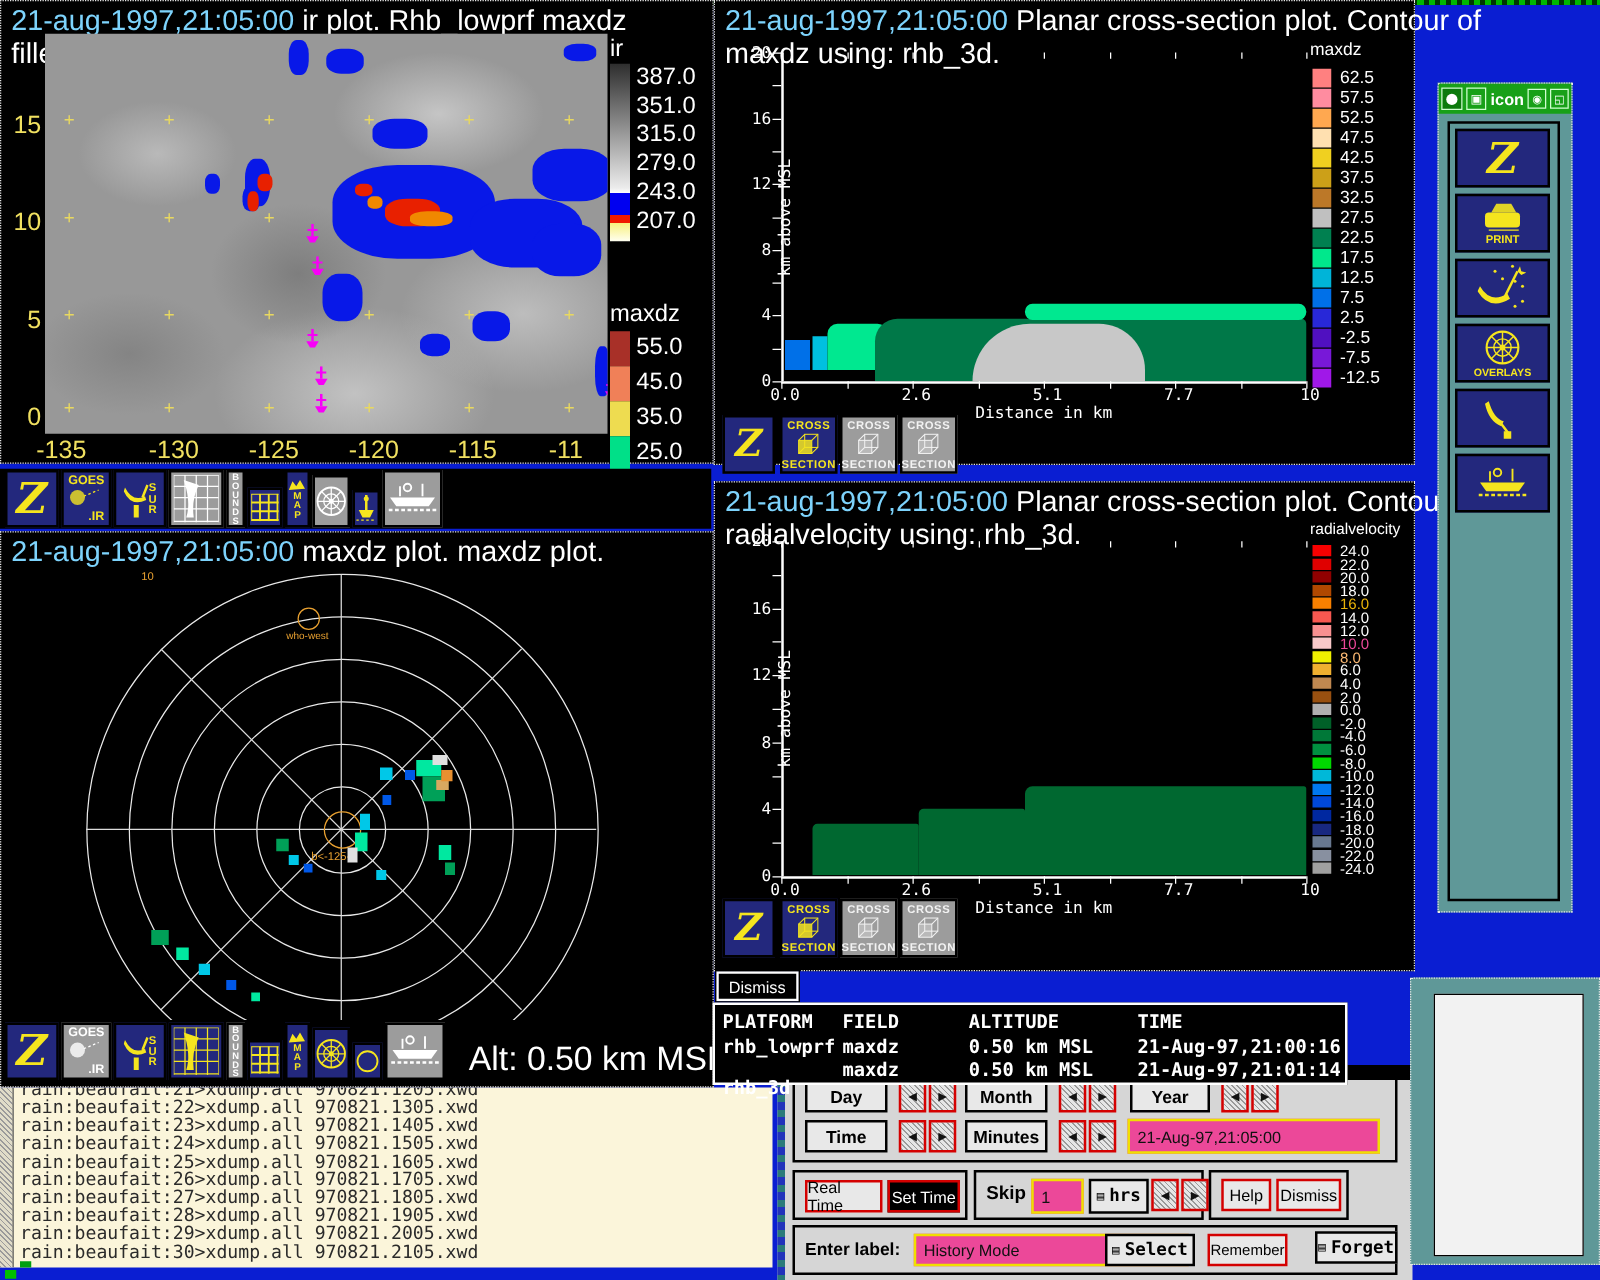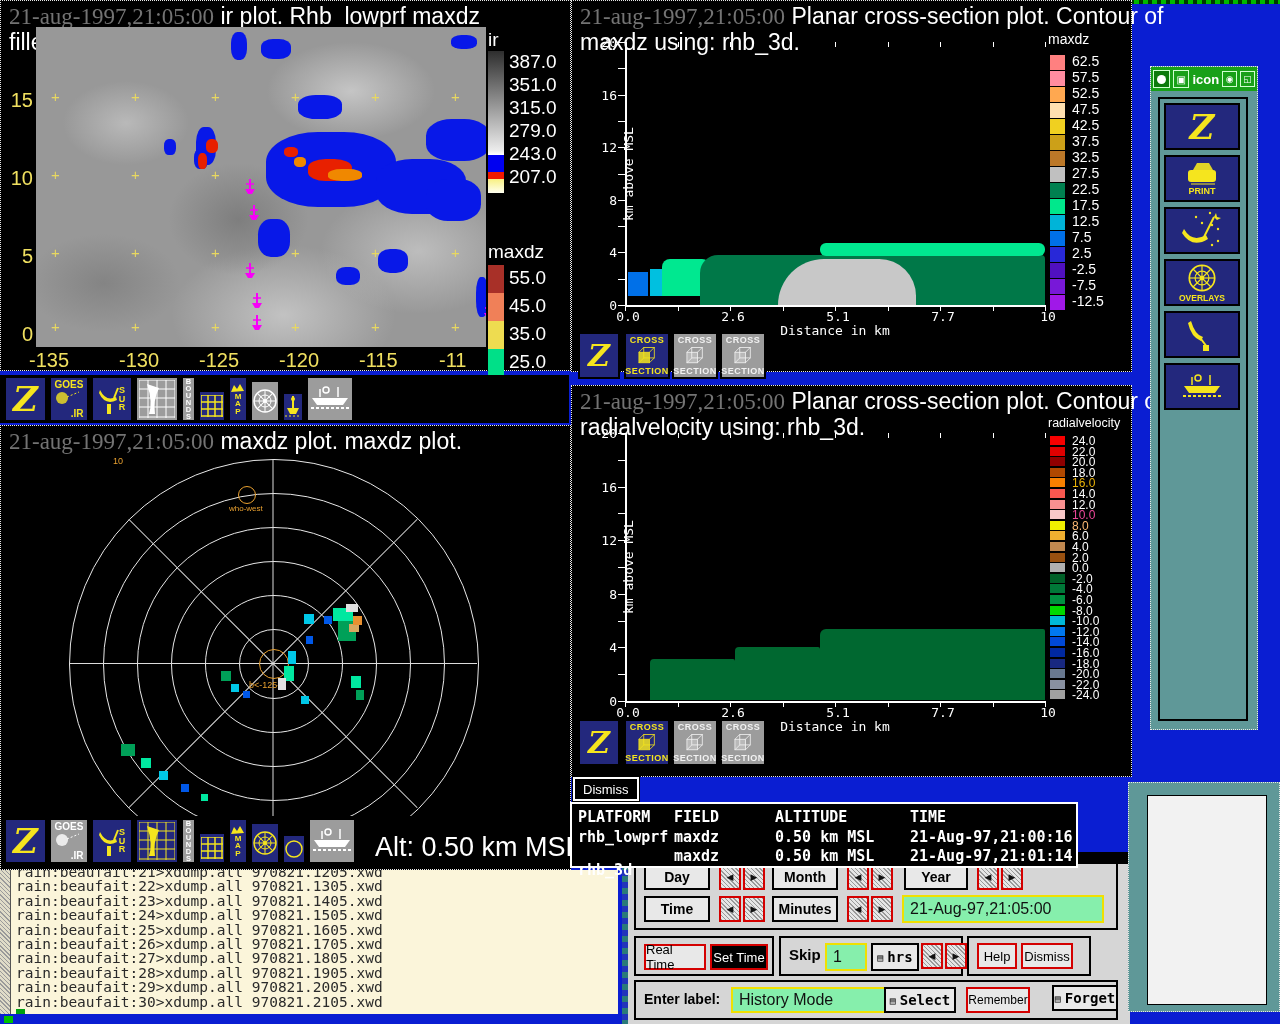--- a/index.html
+++ b/index.html
@@ -1,21 +1,21 @@
 <!DOCTYPE html>
 <html><head>
 <meta charset="utf-8">
 <style>
   html,body{margin:0;padding:0;}
   body{width:1280px;height:1024px;position:relative;overflow:hidden;
        background:#0a1ed2;font-family:"Liberation Sans",sans-serif;}
   .abs{position:absolute;}
   .win{position:absolute;background:#000;}
   .dotted{border:1px dotted #e8e8e8;}
-  .ttime{color:#737373;font-size:23px;font-family:Liberation Serif, serif;}
+  .ttime{color:#7dd3fc;font-size:23px;}
   .tmain{color:#fff;font-size:23px;}
   .mono{font-family:"DejaVu Sans Mono","Liberation Mono",monospace;}
   .cb-lab{color:#fff;font-size:19px;font-weight:bold;}
   .tick-y{color:#f0e060;font-size:20px;position:absolute;}
   .tick-x{color:#f0e060;font-size:20px;position:absolute;}
   .sat{position:absolute;background:
     radial-gradient(90px 60px at 20% 30%,#b9b9b9 0%,transparent 70%),
     radial-gradient(120px 70px at 70% 20%,#c5c5c5 0%,transparent 70%),
     radial-gradient(100px 80px at 45% 60%,#7e7e7e 0%,transparent 70%),
     radial-gradient(140px 90px at 85% 70%,#bdbdbd 0%,transparent 70%),
@@ -41,22 +41,22 @@
   .lblbox{position:absolute;border:2px solid #000;background:#e8e8e8;color:#000;
     font-weight:bold;font-size:14px;display:flex;align-items:center;justify-content:center;box-sizing:border-box;}
   .arrbtn{position:absolute;border:2px solid #d40000;box-sizing:border-box;
     background:repeating-linear-gradient(45deg,#9a9a9a 0 1px,#e6e6e6 1px 3px);
     display:flex;align-items:center;justify-content:center;font-size:9px;color:#111;}
   .redbtn{position:absolute;border:2px solid #d40000;background:#e8e8e8;color:#000;font-size:13px;
     display:flex;align-items:center;justify-content:center;box-sizing:border-box;}
   .blkbtn{position:absolute;border:2px solid #000;background:#e8e8e8;color:#000;
     font-weight:bold;display:flex;align-items:center;justify-content:center;gap:4px;box-sizing:border-box;
     font-family:"DejaVu Sans Mono",monospace;font-size:14px;}
-  .yfield{position:absolute;border:2px solid #f0e000;background:#86efac;color:#111;
-    font-size:16px;display:flex;align-items:center;padding-left:6px;box-sizing:border-box;}
+  .yfield{position:absolute;border:2px solid #f0e000;background:#ec4899;color:#111;
+    font-size:13px;display:flex;align-items:center;padding-left:6px;box-sizing:border-box;}
   .ipbtn{border:2px solid #000;background:#23287d;color:#f5e51e;display:flex;flex-direction:column;
     align-items:center;justify-content:center;box-sizing:border-box;}
   .ring{position:absolute;border:1px solid #e8e8e8;border-radius:50%;}
   .spoke{position:absolute;background:#dcdcdc;height:1px;transform-origin:center;}
   svg{display:block;}
 </style>
 </head>
 <body>
 
 <div class="abs" style="left:0;top:0;width:1280px;height:4px;
@@ -817,21 +817,21 @@
   <div class="gbox" id="boxSkip" style="left:157px;top:72px;width:184px;height:40px;">
       <div style="position: absolute; left: 8px; top: 8px; font-weight: bold; font-size: 15px; color: rgb(0, 0, 0);">Skip</div>
       <div class="yfield" style="position: absolute; left: 44px; top: 5px; width: 42px; height: 28px;">1</div>
       <div class="blkbtn" style="position: absolute; left: 90px; top: 5px; width: 48px; height: 28px;">
         <span style="font-size:10px;">▤</span>
         <span>hrs</span>
       </div>
       <div class="arrbtn" style="position: absolute; left: 140px; top: 5px; width: 22px; height: 26px;">◀</div>
       <div class="arrbtn" style="position: absolute; left: 164px; top: 5px; width: 22px; height: 26px;">▶</div>
     </div>
-  <div class="gbox" id="boxHelp" style="left:345px;top:72px;width:124px;height:40px;">
+  <div class="gbox" id="boxHelp" style="left:345px;top:72px;width:112px;height:40px;">
       <div class="redbtn" style="position: absolute; left: 8px; top: 5px; width: 40px; height: 26px;">Help</div>
       <div class="redbtn" style="position: absolute; left: 52px; top: 5px; width: 52px; height: 26px;">Dismiss</div>
     </div>
   <div class="gbox" id="boxLabel" style="left:12px;top:116px;width:484px;height:40px;">
       <div style="position: absolute; left: 8px; top: 9px; font-weight: bold; font-size: 14px; color: rgb(0, 0, 0);">Enter label:</div>
       <div class="yfield" style="position: absolute; left: 95px; top: 5px; width: 220px; height: 26px;">History Mode</div>
       <div class="blkbtn" style="position: absolute; left: 248px; top: 5px; width: 72px; height: 26px;">
         <span style="font-size:10px;">▤</span>
         <span>Select</span>
       </div>

